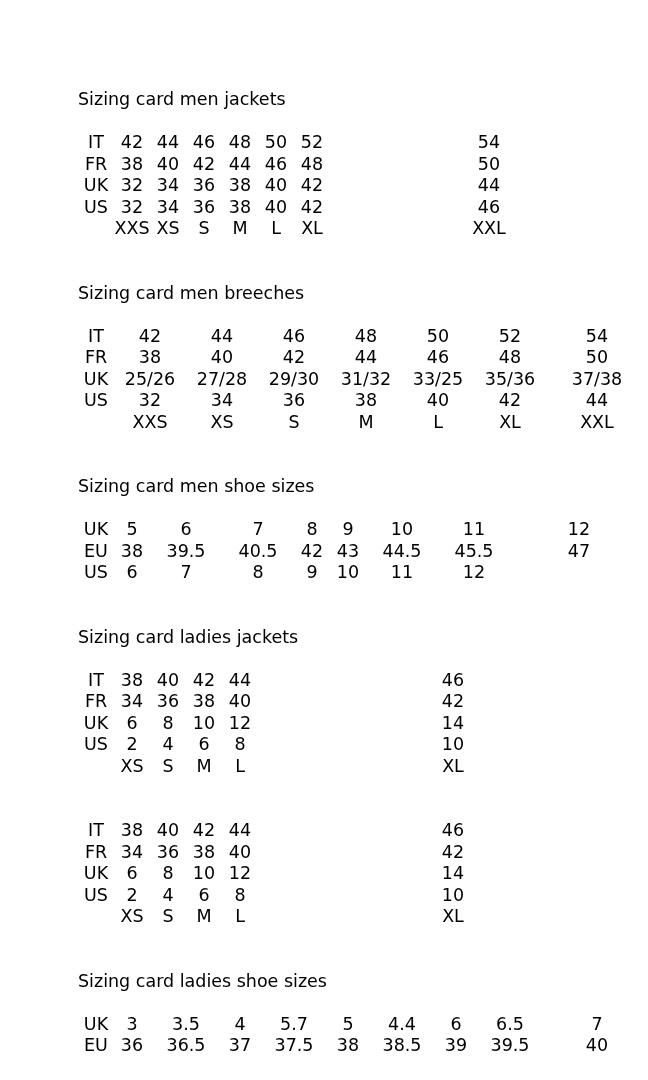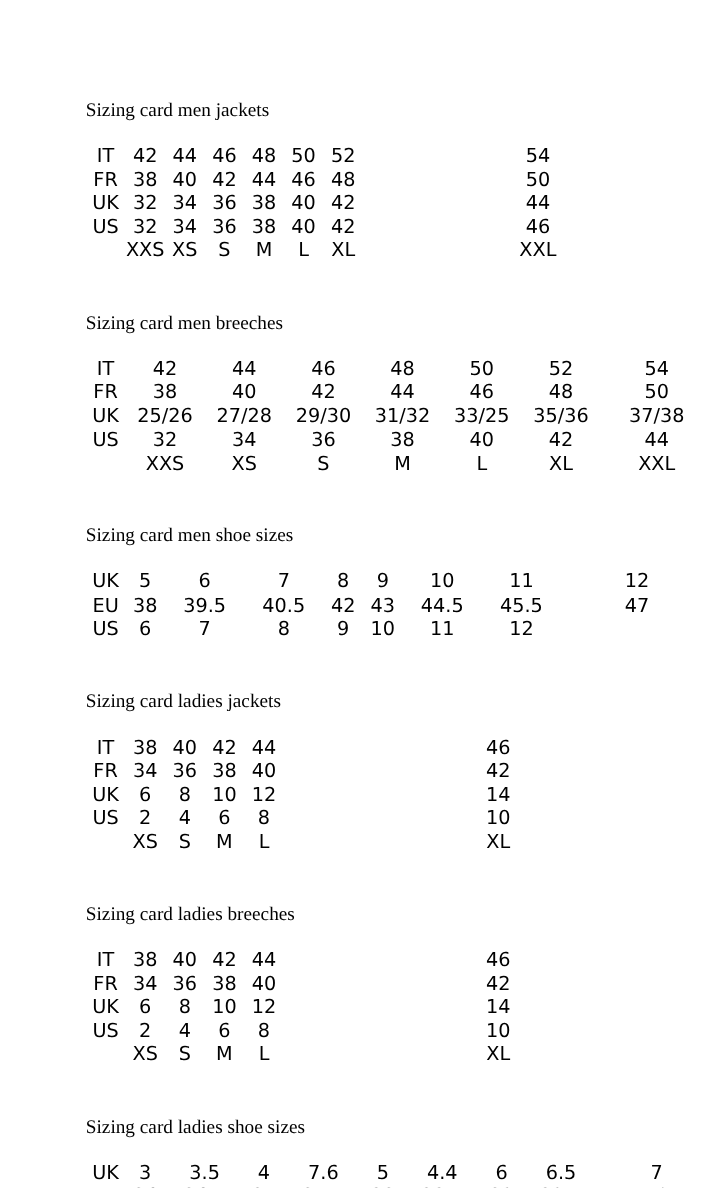--- a/index.html
+++ b/index.html
@@ -16,21 +16,20 @@
     padding: 89px 0 0 78px;
   }
   .line {
     line-height: 21.5px;
     white-space: nowrap;
   }
   .title {
     margin: 0 0 21.5px 0;
     font-weight: normal;
     font-size: 17.5px;
-    font-family: Liberation Serif, serif;
   }
   .size-table {
     margin: 0 0 43px 0;
   }
   .row {
     display: grid;
     line-height: 21.5px;
     text-align: center;
   }
   .cell {
@@ -240,21 +239,20 @@
           <span class="cell">XS</span>
           <span class="cell">S</span>
           <span class="cell">M</span>
           <span class="cell">L</span>
           <span class="cell">XL</span>
         </div>
       </div>
   </section>
 
   <section>
-    <div class="line title">Sizing card ladies breeches</div>
     <div class="size-table cols-d">
         <div class="row">
           <span class="cell">IT</span>
           <span class="cell">38</span>
           <span class="cell">40</span>
           <span class="cell">42</span>
           <span class="cell">44</span>
           <span class="cell">46</span>
         </div>
         <div class="row">
@@ -293,21 +291,21 @@
   </section>
 
   <section>
     <div class="line title">Sizing card ladies shoe sizes</div>
     <div class="size-table cols-e">
         <div class="row">
           <span class="cell">UK</span>
           <span class="cell">3</span>
           <span class="cell">3.5</span>
           <span class="cell">4</span>
-          <span class="cell">7.6</span>
+          <span class="cell">5.7</span>
           <span class="cell">5</span>
           <span class="cell">4.4</span>
           <span class="cell">6</span>
           <span class="cell">6.5</span>
           <span class="cell">7</span>
         </div>
         <div class="row">
           <span class="cell">EU</span>
           <span class="cell">36</span>
           <span class="cell">36.5</span>

